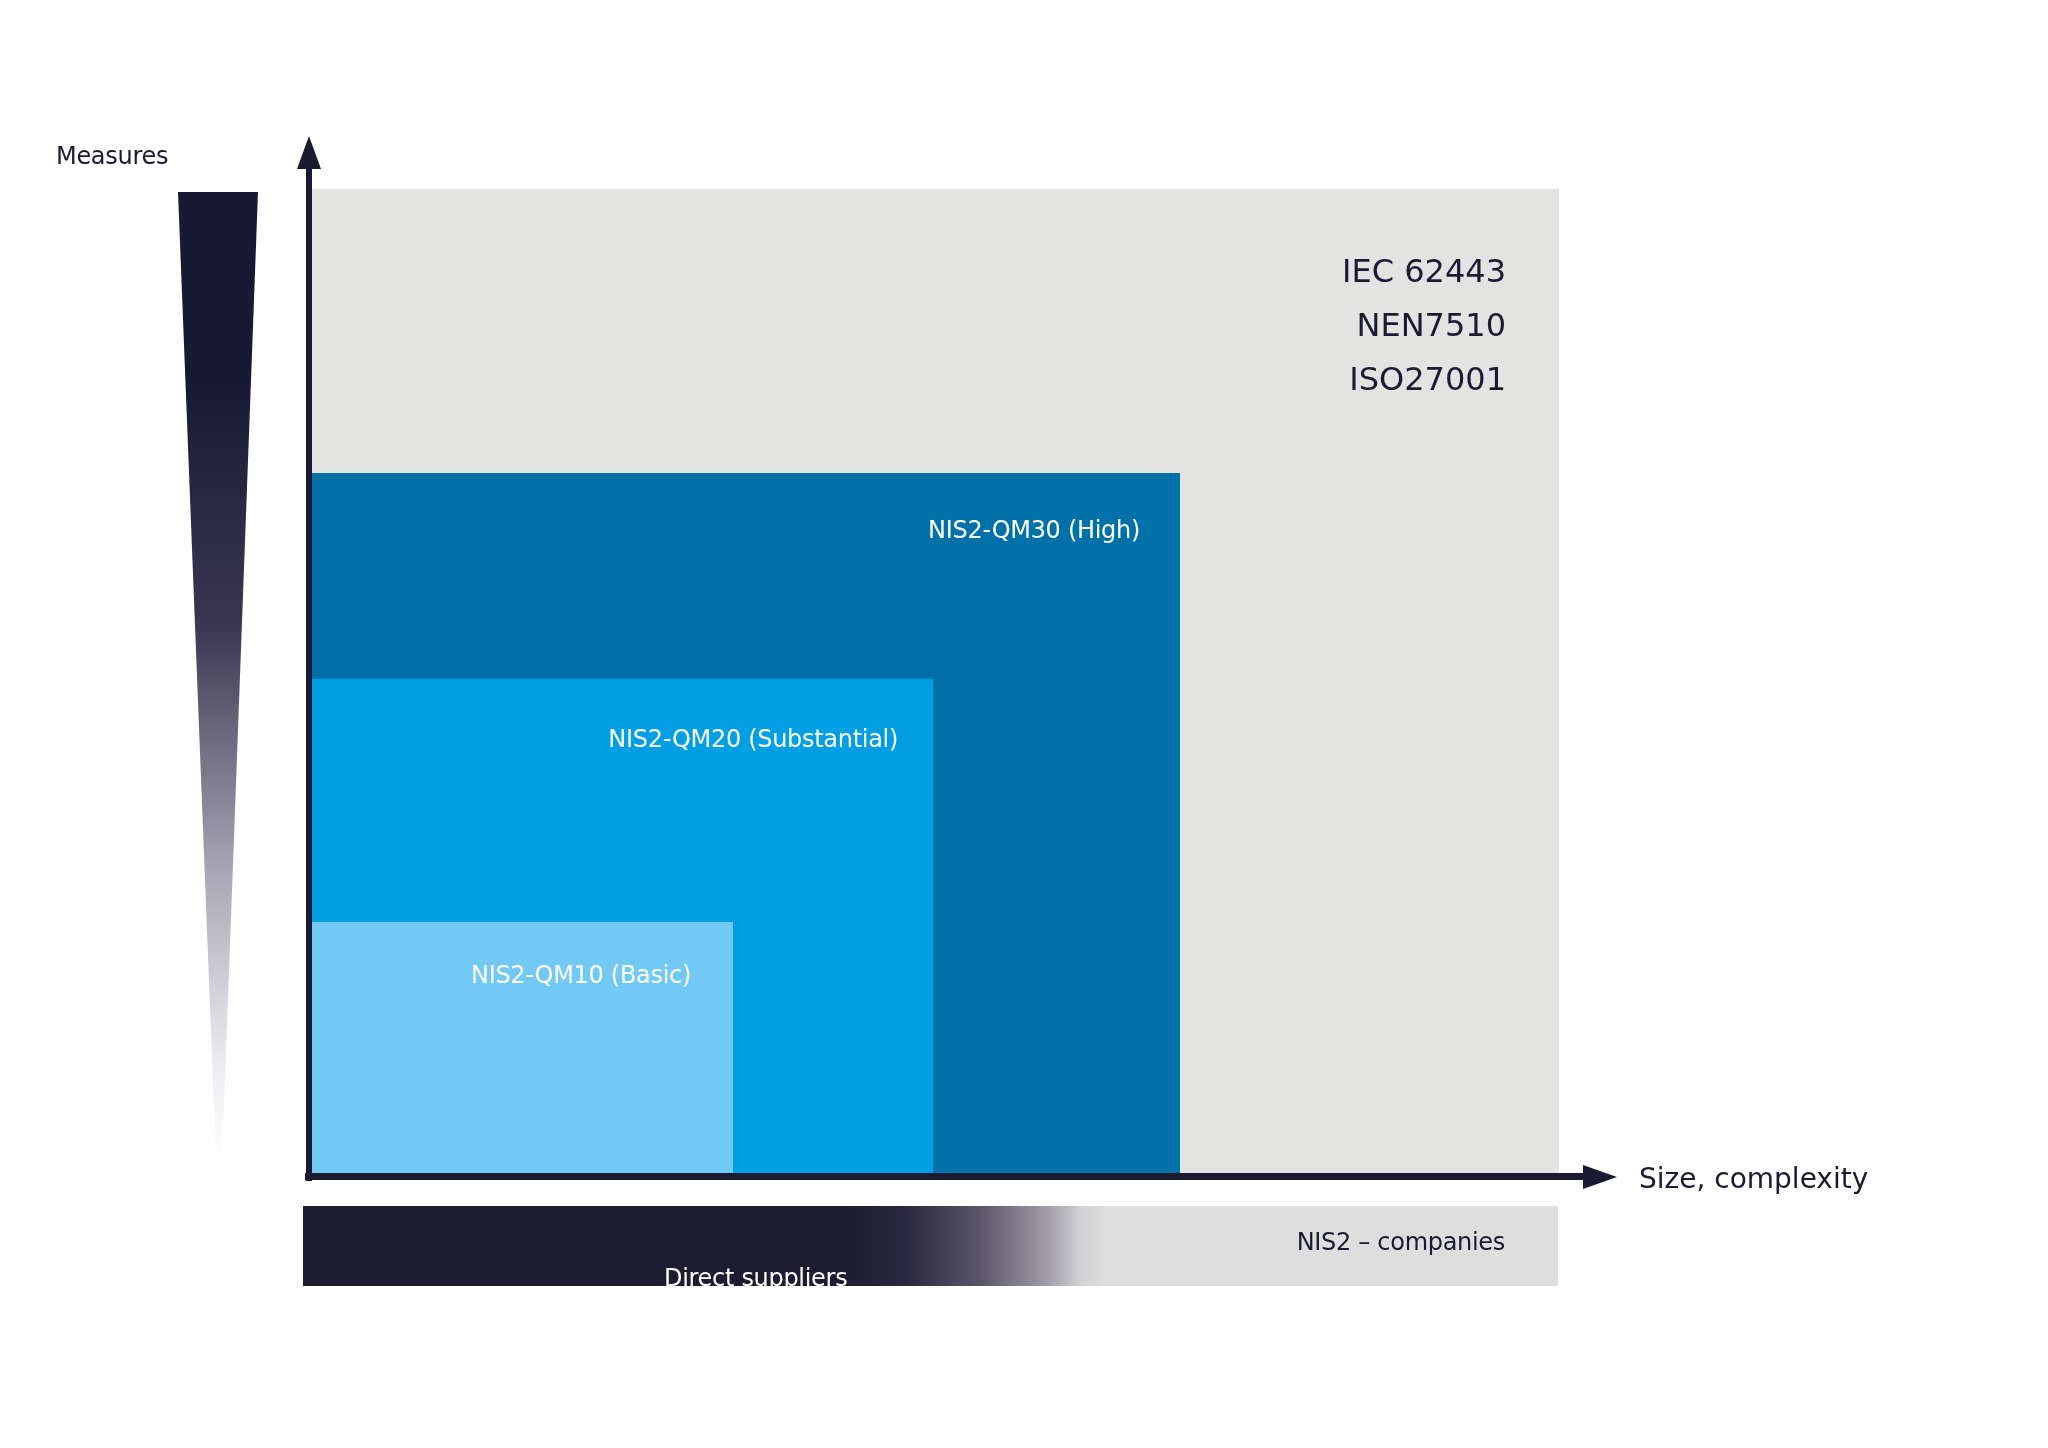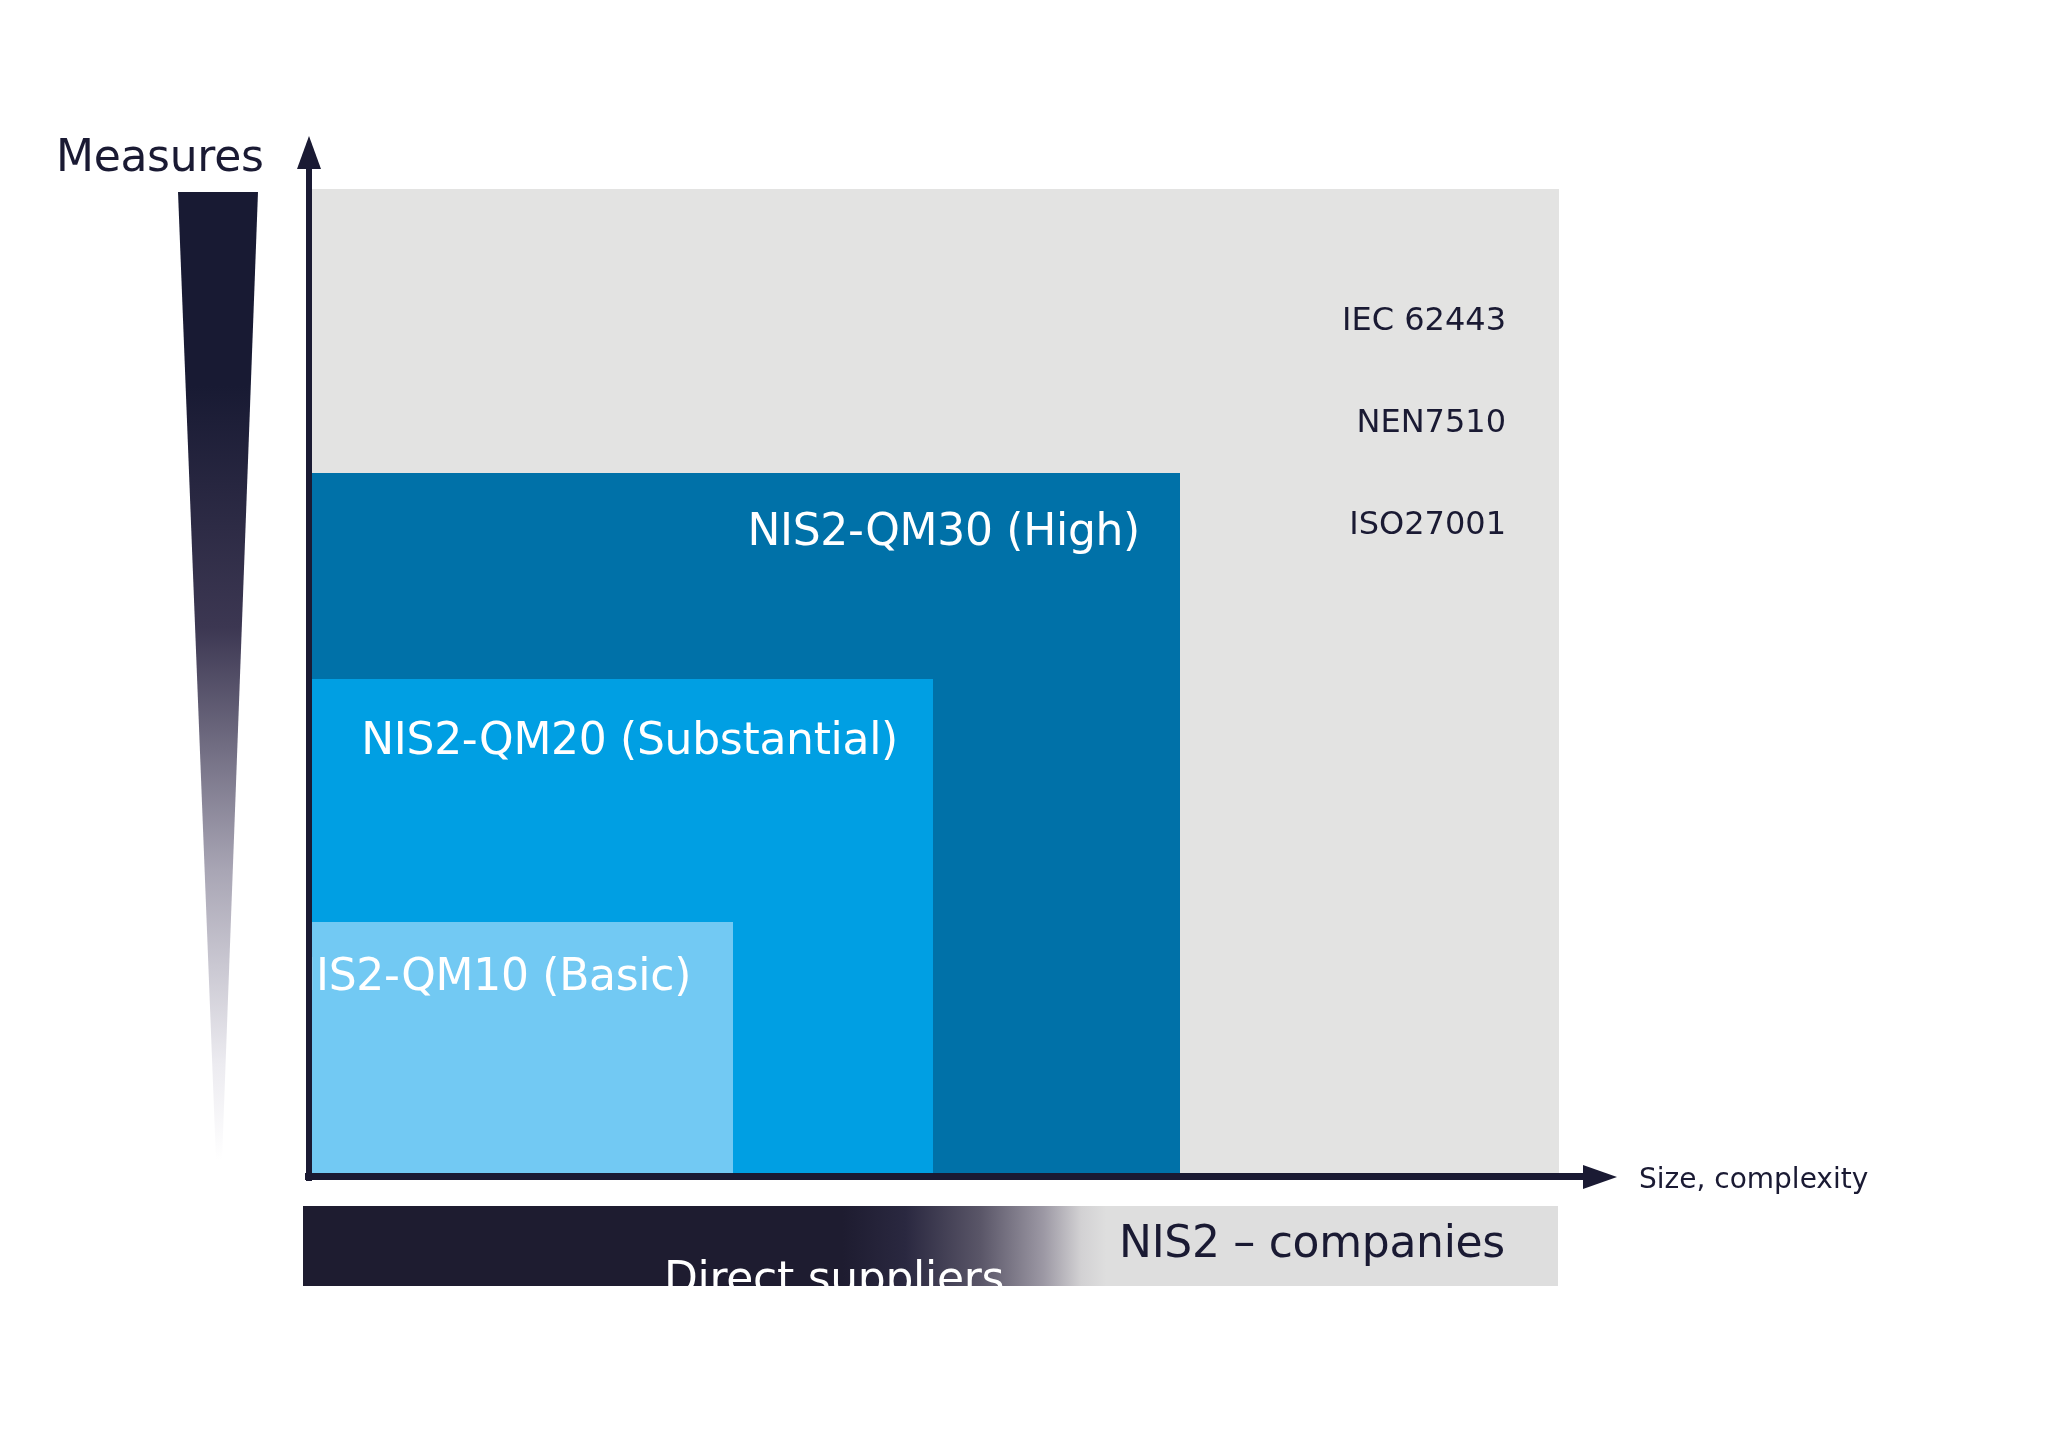--- a/index.html
+++ b/index.html
@@ -1,35 +1,35 @@
 <!DOCTYPE html>
 <html><head>
 <meta charset="utf-8">
 <style>
   html, body { margin:0; padding:0; background:#ffffff; }
   body { width:2048px; height:1448px; position:relative; overflow:hidden;
          font-family:"DejaVu Sans", "Liberation Sans", sans-serif; color:#1a1a33; }
   .abs { position:absolute; }
-  .lbl { position:absolute; white-space:nowrap; font-size:44px; line-height:40px; letter-spacing:-0.3px; }
+  .lbl { position:absolute; white-space:nowrap; font-size:24px; line-height:40px; letter-spacing:-0.3px; }
   .dark { color:#1a1a33; }
   .light { color:#ffffff; }
   .right { text-align:right; }
 
   #measures-label { left:56px; top:136px; }
   #wedge { left:178px; top:192px; width:80px; height:968px; }
   #y-axis { left:305px; top:136px; width:8px; height:1045px; }
   #x-axis { left:305px; top:1172px; width:1312px; height:16px; }
 
   #region-standards { left:312px; top:189px; width:1247px; height:984px; background:#e3e3e2; }
   #region-qm30 { left:312px; top:473px; width:868px; height:700px; background:#0071a8; }
   #region-qm20 { left:312px; top:679px; width:621px; height:494px; background:#009fe3; }
   #region-qm10 { left:312px; top:922px; width:421px; height:251px; background:#72c9f3; }
 
   #standards-list { right:542px; top:244px; text-align:right; }
-  #standards-list .std { font-size:32px; line-height:54px; white-space:nowrap;margin-top:48px; }
+  #standards-list .std { font-size:32px; line-height:54px; white-space:nowrap; }
 
   #label-qm30 { right:908px; top:510px;margin-left:8px; }
   #label-qm20 { right:1150px; top:719px; }
   #label-qm10 { right:1357px; top:955px;margin-left:42px; }
 
   #bottom-bar { left:303px; top:1206px; width:1255px; height:80px;
     background:linear-gradient(to right, #1e1c30 0%, #1e1c30 43%, #2a2840 48%, #5a5668 54%, #9c98a4 59%, #d2d1d3 62%, #dedede 64%, #dedede 100%); }
   #label-direct { left:620px; top:1258px;margin-left:44px; }
   #label-nis2 { right:543px; top:1222px; }
 

